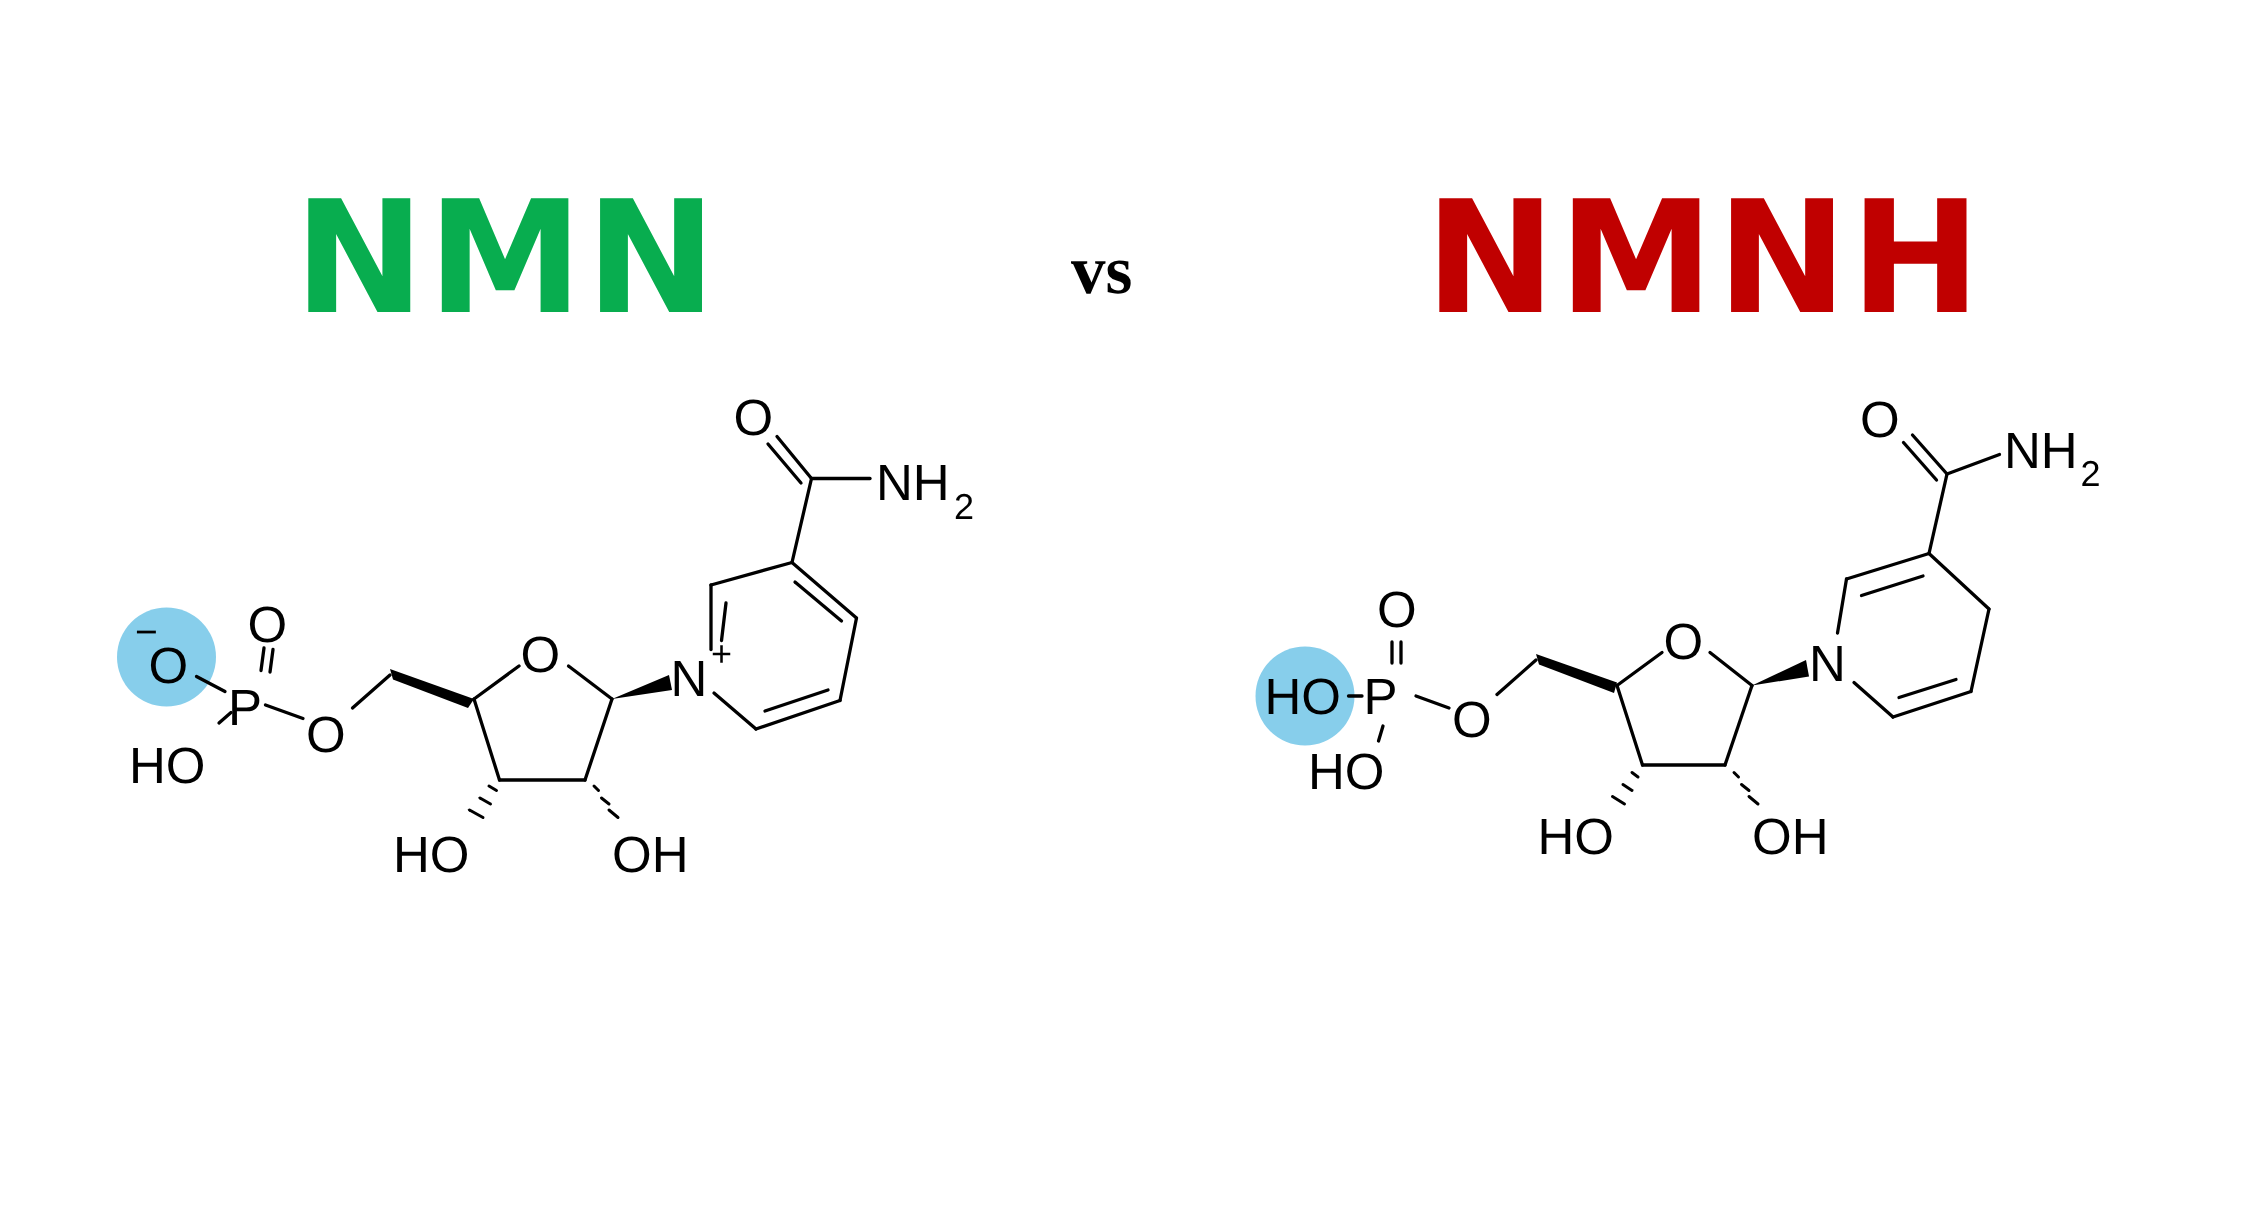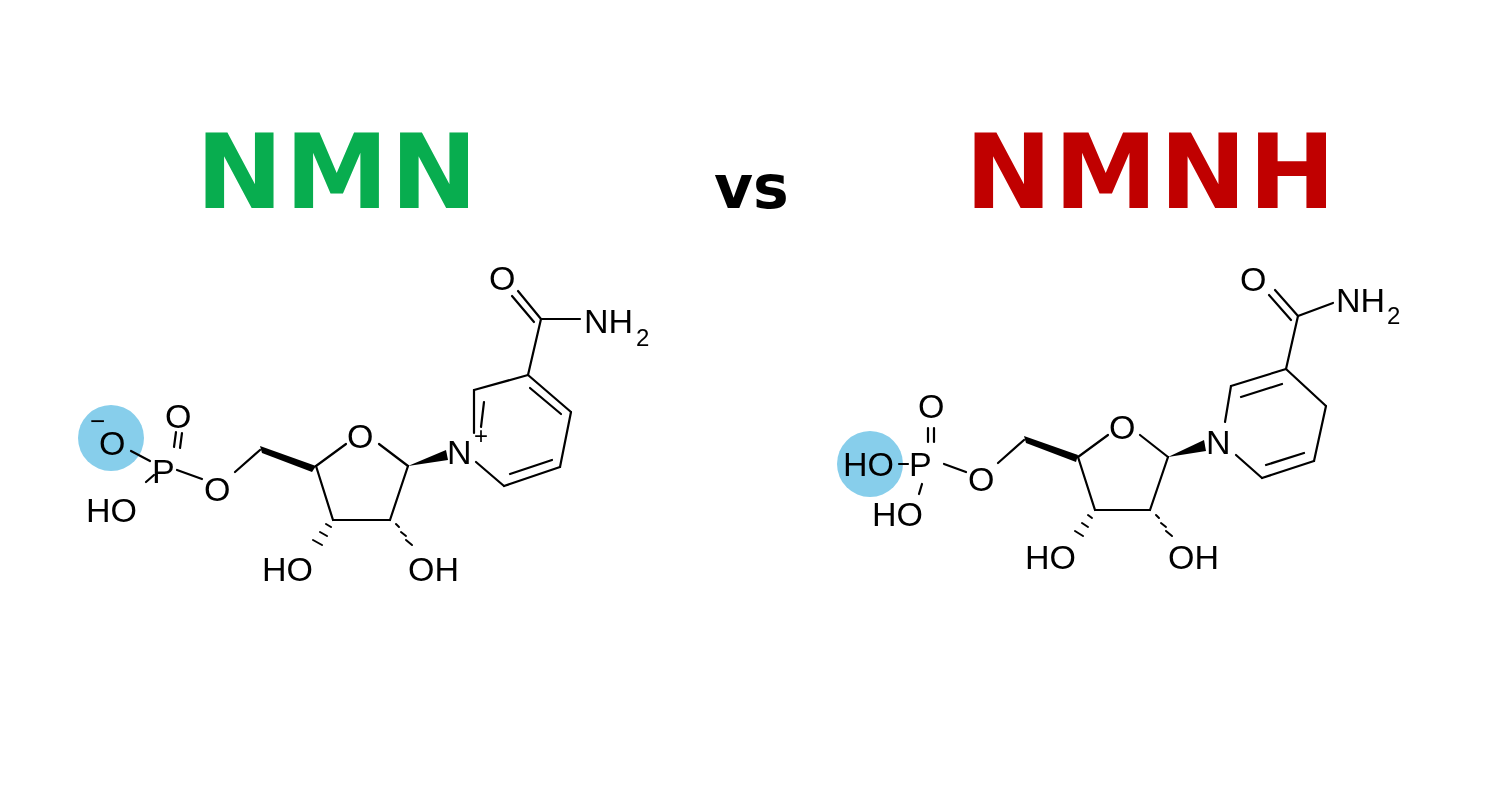--- a/index.html
+++ b/index.html
@@ -3,30 +3,30 @@
 <meta charset="utf-8">
 <style>
   html, body { margin: 0; padding: 0; background: #ffffff; }
   body { width: 1500px; height: 807px; position: relative; overflow: hidden; }
   .title {
     position: absolute; font-family: "DejaVu Sans", sans-serif; font-weight: bold;
     line-height: 1; white-space: nowrap;
   }
   #title-left { left: 196px; top: 120px; font-size: 104px; letter-spacing: 2px; }
   #title-right { left: 950px; top: 120px; font-size: 104px; letter-spacing: 2px; }
-  #vs { left: 714px; top: 157px; font-size: 60px; color: #000; }
+  #vs { left: 714px; top: 157px; font-size: 46px; color: #000; font-family: Liberation Serif, serif; }
   svg.mol { position: absolute; left: 0; top: 0; }
   svg text { font-family: "Liberation Sans", sans-serif; fill: #000; }
 </style>
 </head>
 <body>
 
 <div class="title" id="title-left" style="color:#08AD4F;text-align:center;">NMN</div>
 <div class="title" id="vs">vs</div>
-<div class="title" id="title-right" style="color:#C00000;margin-left:15px;">NMNH</div>
+<div class="title" id="title-right" style="color:#C00000;">NMNH</div>
 
 <svg class="mol" width="1500" height="807" viewBox="0 0 1500 807">
 
   <g stroke="#000" stroke-width="2.2" fill="none" stroke-linecap="round">
 
     <circle cx="111" cy="438" r="33" fill="#87CEEB" stroke="none"></circle>
 
     <line x1="131" y1="451" x2="150" y2="461"></line>
     <line x1="146" y1="482" x2="154" y2="475"></line>
     <line x1="176" y1="432" x2="174" y2="447"></line>

